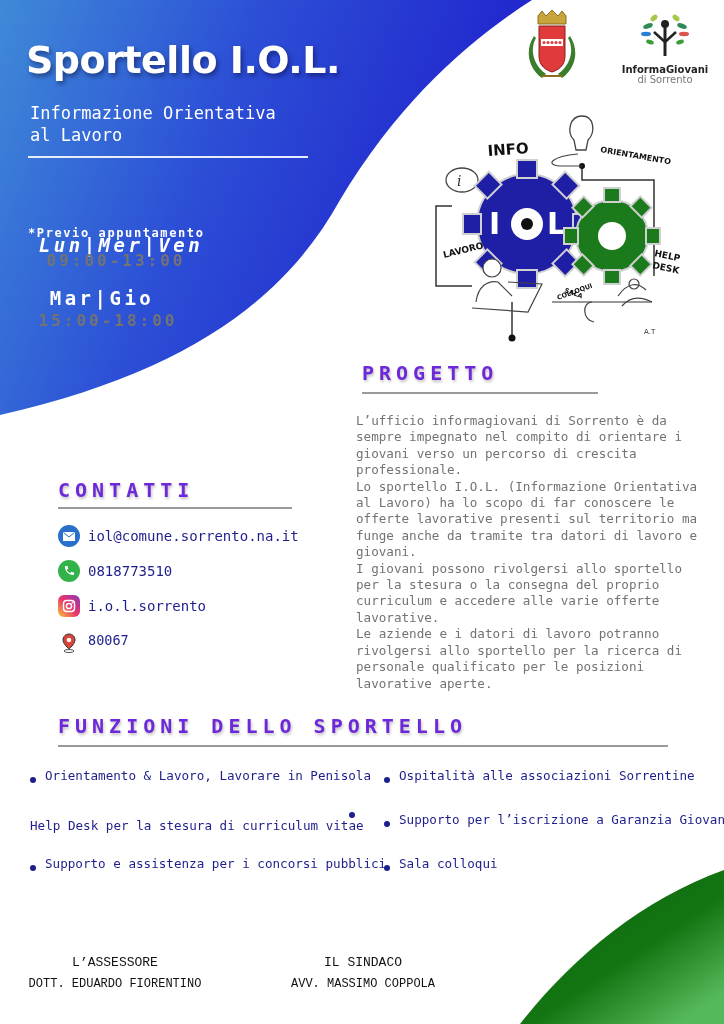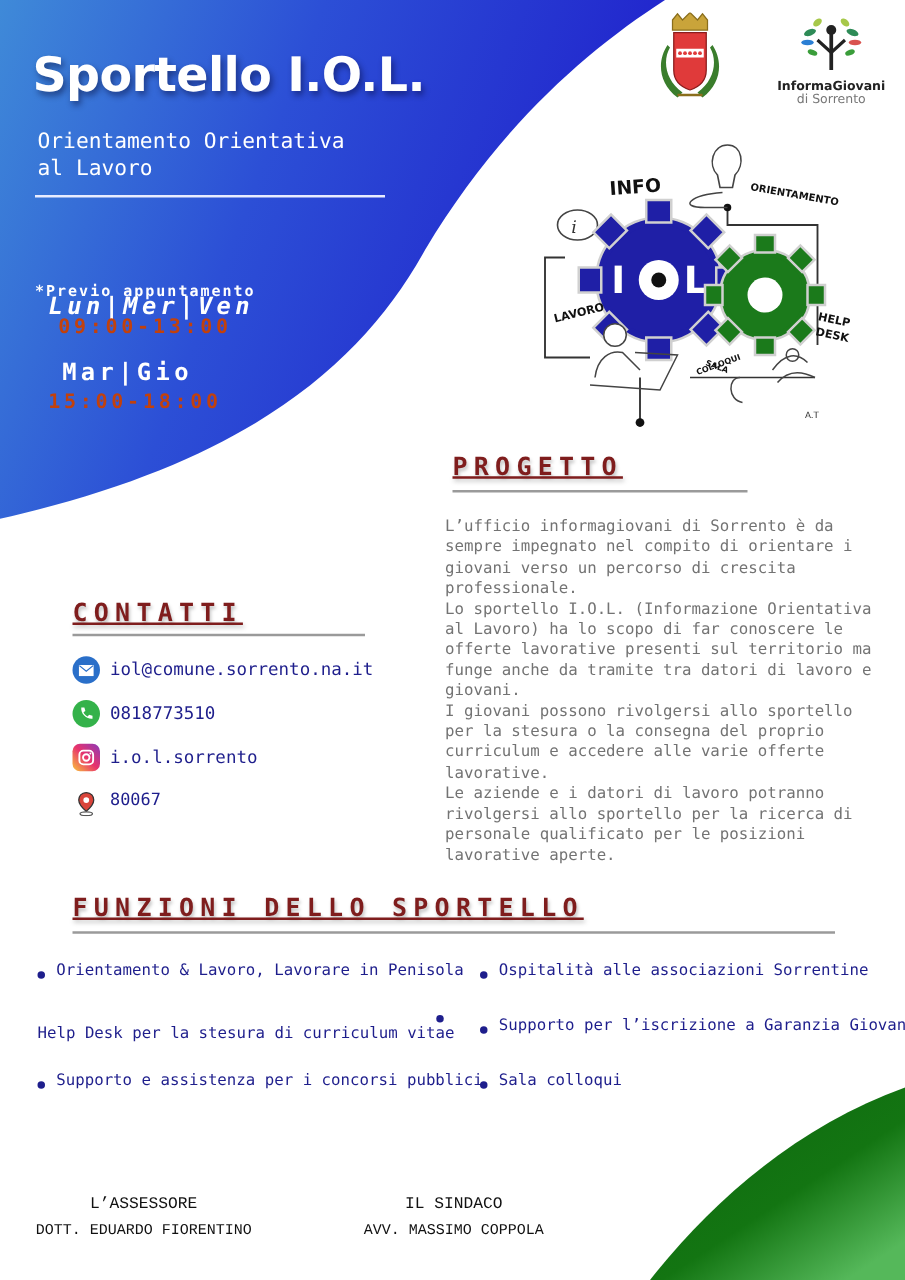--- a/index.html
+++ b/index.html
@@ -6,30 +6,30 @@
   body{width:724px;height:1024px;position:relative;overflow:hidden;background:#ffffff;font-family:"DejaVu Sans Mono","Liberation Mono",monospace;}
   .bg-blue{position:absolute;left:0;top:0;width:724px;height:420px;z-index:0;}
   .bg-green{position:absolute;left:0;top:0;width:724px;height:1024px;z-index:0;pointer-events:none;}
   .layer{position:absolute;z-index:2;}
 
   .title{left:26px;top:38px;font-family:"DejaVu Sans","Liberation Sans",sans-serif;font-weight:bold;font-size:38px;color:#ffffff;letter-spacing:-0.5px;text-shadow:2px 3px 5px rgba(0,0,40,0.45);white-space:nowrap;}
   .subtitle{left:30px;top:102px;color:#ffffff;font-size:17px;line-height:22px;width:290px;}
   .subtitle-rule{left:28px;top:156px;width:280px;height:2px;background:#e8ecff;}
   .note{left:28px;top:206px;color:#ffffff;font-size:12px;font-weight:bold;letter-spacing:1.6px;margin-top:20px;}
   .days{color:#ffffff;font-weight:bold;font-size:19px;letter-spacing:3.5px;text-align:center;}
-  .hours{color:#c2410c;font-weight:bold;font-size:16px;letter-spacing:3px;text-align:center;}
+  .hours{color:#737373;font-weight:bold;font-size:16px;letter-spacing:3px;text-align:center;}
 
   .logo-crest{left:528px;top:10px;width:48px;height:72px;}
   .logo-ig{left:620px;top:12px;width:90px;height:72px;text-align:center;}
   .ig-name{font-family:"DejaVu Sans","Liberation Sans",sans-serif;font-size:10px;font-weight:bold;color:#222;display:block;margin-top:2px;white-space:nowrap;}
   .ig-sub{font-family:"DejaVu Sans","Liberation Sans",sans-serif;font-size:10px;color:#777;display:block;line-height:10px;}
 
   .illustration{left:432px;top:106px;width:270px;height:238px;}
 
-  .section-title{color:#7f1d1d;font-weight:bold;font-size:20px;letter-spacing:5px;text-shadow:1px 2px 3px rgba(0,0,0,0.25);text-decoration:underline;}
+  .section-title{color:#6d28d9;font-weight:bold;font-size:20px;letter-spacing:5px;text-shadow:1px 2px 3px rgba(0,0,0,0.25);}
   .rule{height:2px;background:#9a9a9a;}
 
   .progetto-text{left:356px;top:413px;width:360px;font-size:12.6px;line-height:16.4px;color:#737373;white-space:pre-wrap;}
 
   .contact-row{position:absolute;left:58px;display:flex;align-items:flex-start;gap:8px;color:#1e1e8c;font-size:14px;line-height:16px;}
   .contact-icon{width:22px;height:22px;border-radius:50%;display:flex;align-items:center;justify-content:center;flex:0 0 22px;}
 
   .func-item{position:absolute;font-size:12.6px;color:#1e1e8c;white-space:nowrap;display:flex;align-items:flex-end;}
   .bullet{display:inline-block;width:6px;height:6px;border-radius:50%;background:#1e1e8c;margin-right:9px;}
 
@@ -57,21 +57,21 @@
       <stop offset="0" stop-color="#0f6a10"></stop>
       <stop offset="0.55" stop-color="#137512"></stop>
       <stop offset="1" stop-color="#55b85a"></stop>
     </linearGradient>
   </defs>
   <path d="M724,870 C640,900 570,960 520,1024 L724,1024 Z" fill="url(#ggreen)"></path>
 </svg>
 
 <div class="layer title">Sportello I.O.L.</div>
 <div class="layer subtitle">
-  <div>Orientamento Orientativa</div>
+  <div>Informazione Orientativa</div>
   <div>al Lavoro</div>
 </div>
 <div class="layer subtitle-rule"></div>
 
 <div class="layer note">*Previo appuntamento</div>
 <div class="layer days" style="left:28px;top:234px;width:186px;font-style:italic;">Lun|Mer|Ven</div>
 <div class="layer hours" style="left:36px;top:251px;width:160px;">09:00-13:00</div>
 <div class="layer days" style="left:36px;top:287px;width:132px;">Mar|Gio</div>
 <div class="layer hours" style="left:28px;top:311px;width:160px;">15:00-18:00</div>
 

